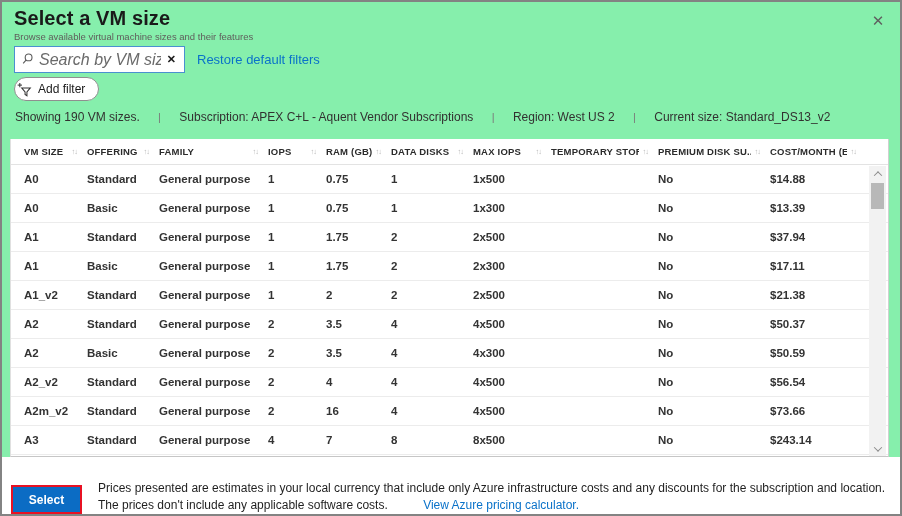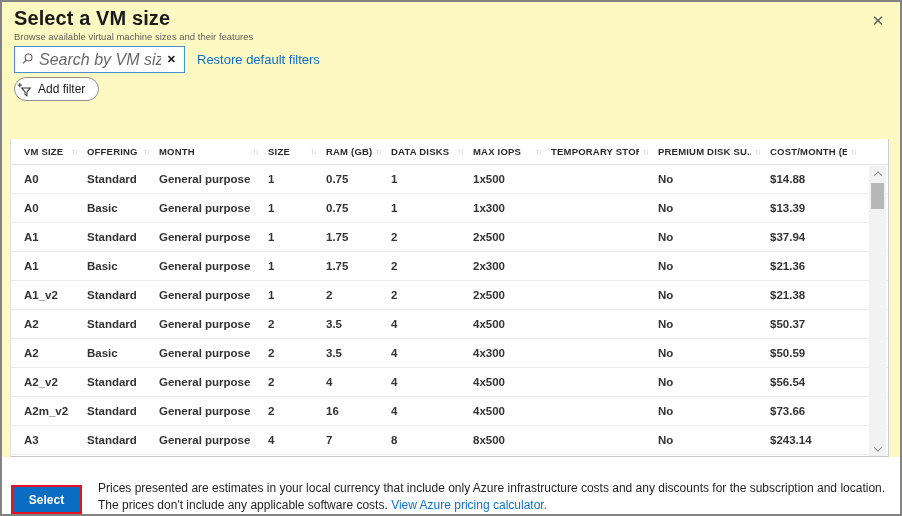--- a/index.html
+++ b/index.html
@@ -3,21 +3,21 @@
 <meta charset="utf-8">
 <style>
   :root{
     --accent:#0a72c9;
     --select-blue:#0b6cc4;
     --highlight-red:#e81123;
   }
   *{box-sizing:border-box;}
   html,body{margin:0;padding:0;background:#fff;}
   body{font-family:"Liberation Sans","DejaVu Sans",sans-serif;color:#323130;}
-  .dialog{position:relative;width:902px;height:516px;background:#fef9c3;border:2px solid #838383;overflow:hidden;}
+  .dialog{position:relative;width:902px;height:516px;background:#86efac;border:2px solid #838383;overflow:hidden;}
 
   
   .title-block{position:absolute;left:12px;top:4px;}
   .page-title{margin:0;font-size:20px;font-weight:700;color:#1a1a1a;line-height:25px;letter-spacing:.1px;}
   .page-subtitle{margin:0;font-size:9.5px;color:#5f5d5b;line-height:12px;}
   .close-btn{position:absolute;top:9px;right:12px;width:20px;height:20px;border:none;background:none;
     font-size:15px;color:#5f5f5f;cursor:pointer;line-height:20px;text-align:center;padding:0;font-weight:400;}
 
   
   .search-wrap{position:absolute;left:12px;top:44px;width:171px;height:27px;border:1px solid #4a90d0;background:#fff;}
@@ -59,21 +59,21 @@
   .chev-up{transform:rotate(45deg) translate(1px,1px);}
   .chev-down{transform:rotate(225deg) translate(1px,1px);}
   .scroll-thumb{position:absolute;left:2px;top:17px;width:13px;height:26px;background:#b8b8b8;cursor:grab;}
 
   
   .footer{position:absolute;left:0;right:0;top:455px;bottom:0;background:#fff;}
   .select-highlight{position:absolute;left:9px;top:28px;border:2px solid var(--highlight-red);}
   .select-btn{display:block;width:67px;height:25px;background:var(--select-blue);color:#fff;border:none;
     font-size:12px;font-weight:600;font-family:inherit;cursor:pointer;}
   .disclaimer{position:absolute;left:96px;top:23px;width:798px;font-size:12px;line-height:16.5px;color:#1f1f1f;}
-  .pricing-link{color:var(--accent);text-decoration:none;cursor:pointer;}
+  .pricing-link{color:var(--accent);text-decoration:none;cursor:pointer;margin-left:32px;}
 
   svg{display:block;}
 </style>
 </head>
 <body>
 
 <div class="dialog">
 
   <div class="title-block">
     <h1 class="page-title">Select a VM size</h1>
@@ -97,37 +97,46 @@
     <span>
       <svg width="15" height="15" viewBox="0 0 16 16">
         <line x1="3" y1="1" x2="3" y2="5.6" stroke="#333" stroke-width="1.1"></line>
         <line x1="0.7" y1="3.3" x2="5.3" y2="3.3" stroke="#333" stroke-width="1.1"></line>
         <polygon points="5,6.3 14.2,6.3 10.6,10.6 10.6,14.6 8.6,13.3 8.6,10.6" fill="none" stroke="#333" stroke-width="1.1"></polygon>
       </svg>
     </span>
     <span>Add filter</span>
   </button>
 
+  <div class="status-bar">
+    <span>Showing 190 VM sizes.</span>
+    <span class="status-sep">|</span>
+    <span>Subscription: APEX C+L - Aquent Vendor Subscriptions</span>
+    <span class="status-sep">|</span>
+    <span>Region: West US 2</span>
+    <span class="status-sep">|</span>
+    <span>Current size: Standard_DS13_v2</span>
+  </div>
 
   <div class="vm-table">
     <div class="table-header-row grid-cols">
         <div class="th">
           <span class="th-label">VM SIZE</span>
           <span class="sort-icon">↑↓</span>
         </div>
         <div class="th">
           <span class="th-label">OFFERING</span>
           <span class="sort-icon">↑↓</span>
         </div>
         <div class="th">
-          <span class="th-label">MONTH</span>
-          <span class="sort-icon">↑↓</span>
-        </div>
-        <div class="th">
-          <span class="th-label">SIZE</span>
+          <span class="th-label">FAMILY</span>
+          <span class="sort-icon">↑↓</span>
+        </div>
+        <div class="th">
+          <span class="th-label">IOPS</span>
           <span class="sort-icon">↑↓</span>
         </div>
         <div class="th">
           <span class="th-label">RAM (GB)</span>
           <span class="sort-icon">↑↓</span>
         </div>
         <div class="th">
           <span class="th-label">DATA DISKS</span>
           <span class="sort-icon">↑↓</span>
         </div>
@@ -189,21 +198,21 @@
           <div class="tr grid-cols">
             <div class="td">A1</div>
             <div class="td">Basic</div>
             <div class="td">General purpose</div>
             <div class="td">1</div>
             <div class="td">1.75</div>
             <div class="td">2</div>
             <div class="td">2x300</div>
             <div class="td"></div>
             <div class="td">No</div>
-            <div class="td">$21.36</div>
+            <div class="td">$17.11</div>
           </div>
           <div class="tr grid-cols">
             <div class="td">A1_v2</div>
             <div class="td">Standard</div>
             <div class="td">General purpose</div>
             <div class="td">1</div>
             <div class="td">2</div>
             <div class="td">2</div>
             <div class="td">2x500</div>
             <div class="td"></div>

